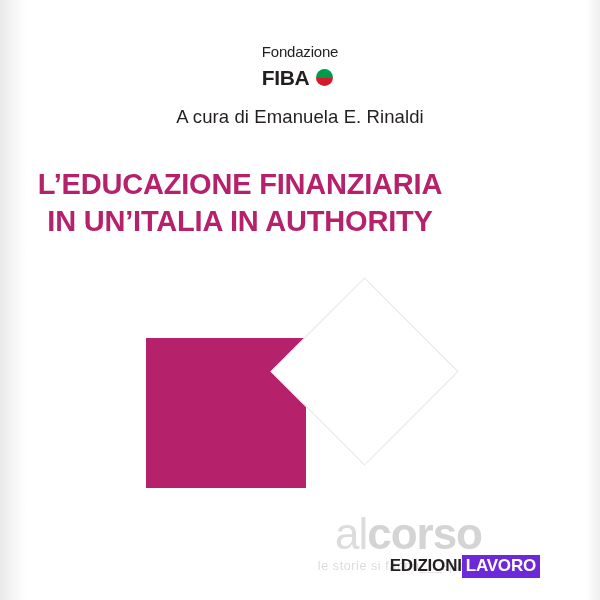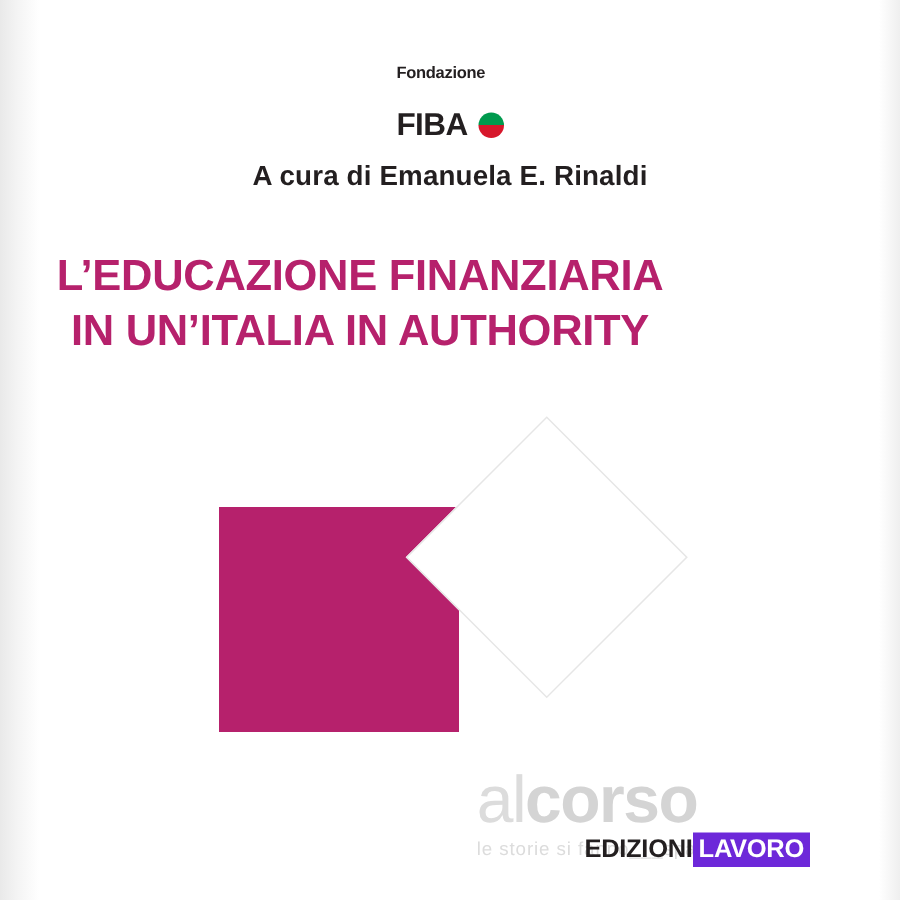--- a/index.html
+++ b/index.html
@@ -53,29 +53,29 @@
     align-items: flex-start;
     gap: 56px;
   }
 
   .logo-fiba {
     text-align: left;
     line-height: 1.0;
     color: #231f20;
   }
   .logo-fiba .l1 {
-    font-size: 11px;
-    font-weight: bold;
+    font-size: 15px;
+    font-weight: normal;
     letter-spacing: -0.2px;
   }
   .logo-fiba .l2row {
     display: flex;
     align-items: center;
     gap: 7px;
-    margin-top: 18px;
+    margin-top: 8px;
   }
   .logo-fiba .l2 {
     font-size: 21px;
     font-weight: bold;
     letter-spacing: -0.4px;
   }
   .fiba-mark {
     width: 17px;
     height: 17px;
     border-radius: 50%;
@@ -149,21 +149,21 @@
   }
 
   
   .editor {
     position: absolute;
     top: 106px;
     left: 0;
     width: 600px;
     text-align: center;
     font-size: 18.5px;
-    font-weight: bold;
+    font-weight: normal;
     color: #231f20;
     letter-spacing: 0.1px;
   }
 
   
   .title {
     position: absolute;
     top: 166px;
     left: 0;
     width: 480px;
@@ -233,21 +233,21 @@
     background: #6d28d9;
     padding: 1px 4px 2px 4px;
     letter-spacing: -0.2px;
   }
 
   
   .imprint {
     position: absolute;
     right: 118px;
     bottom: 28px;
-    text-align: left;
+    text-align: right;
     line-height: 1;
     pointer-events: none;
   }
   .imprint-name {
     font-size: 44px;
     color: #dcdcdc;
     letter-spacing: -1px;
     font-weight: normal;
   }
   .imprint-name b {

